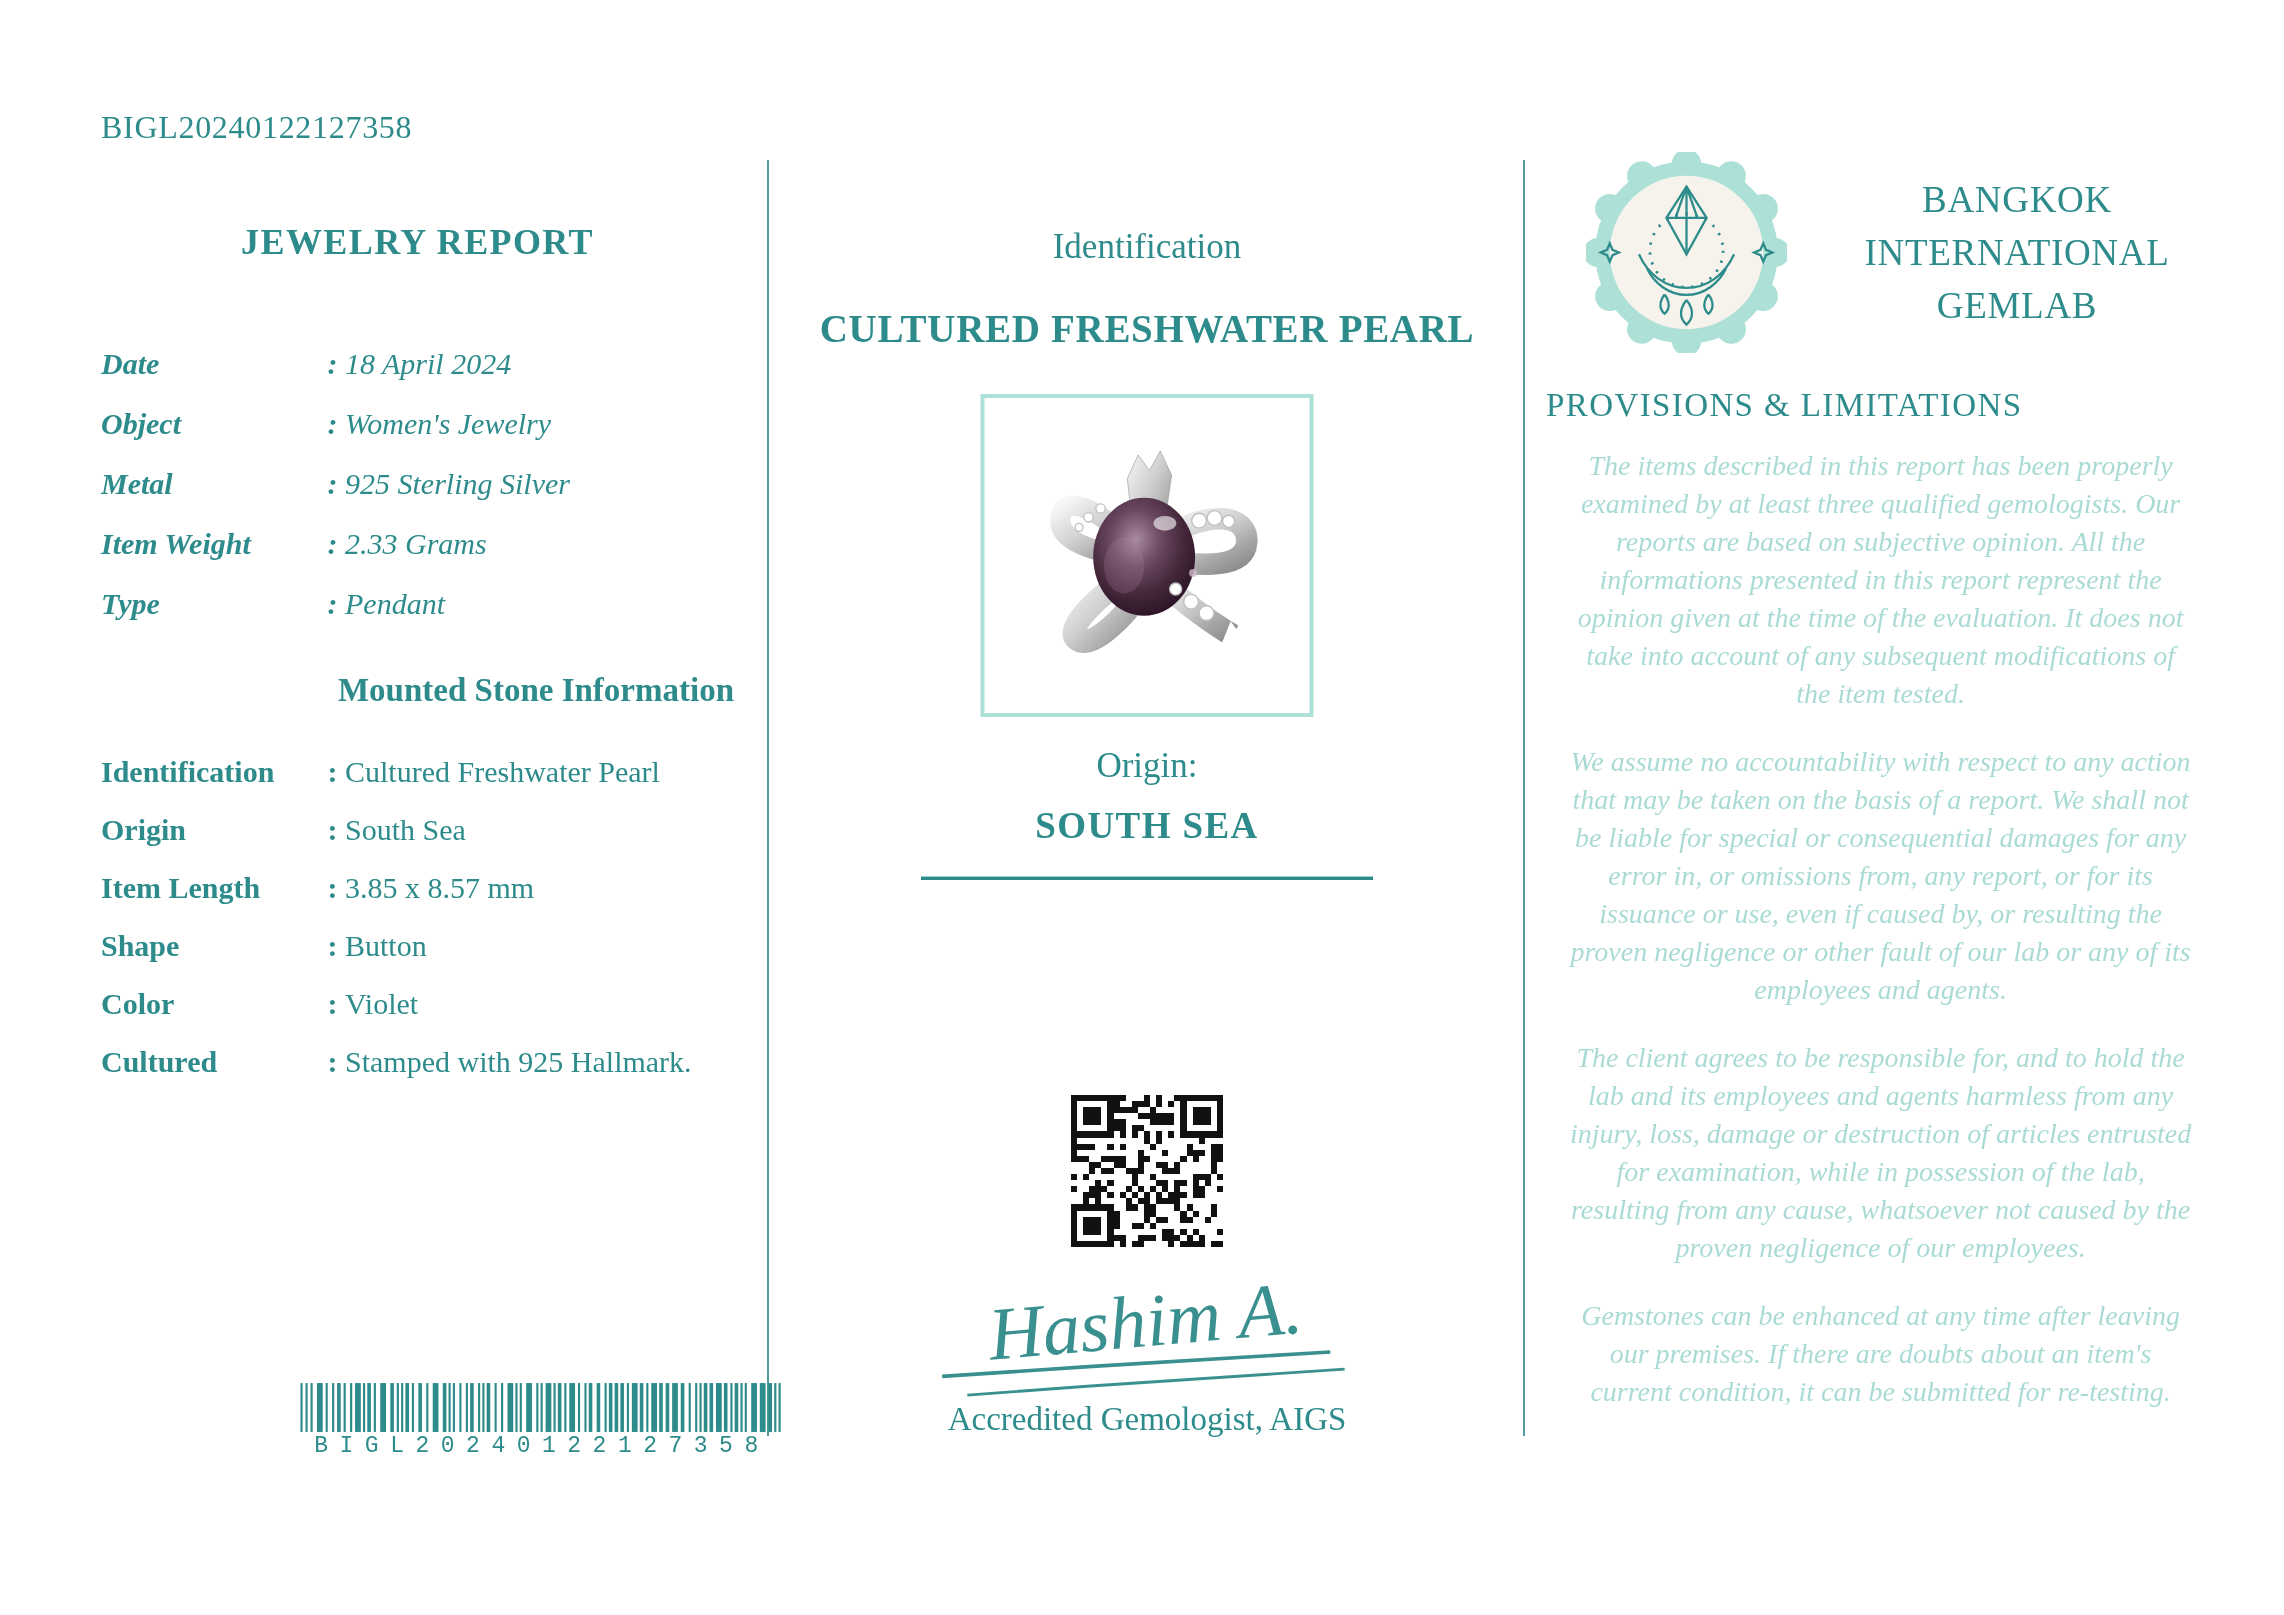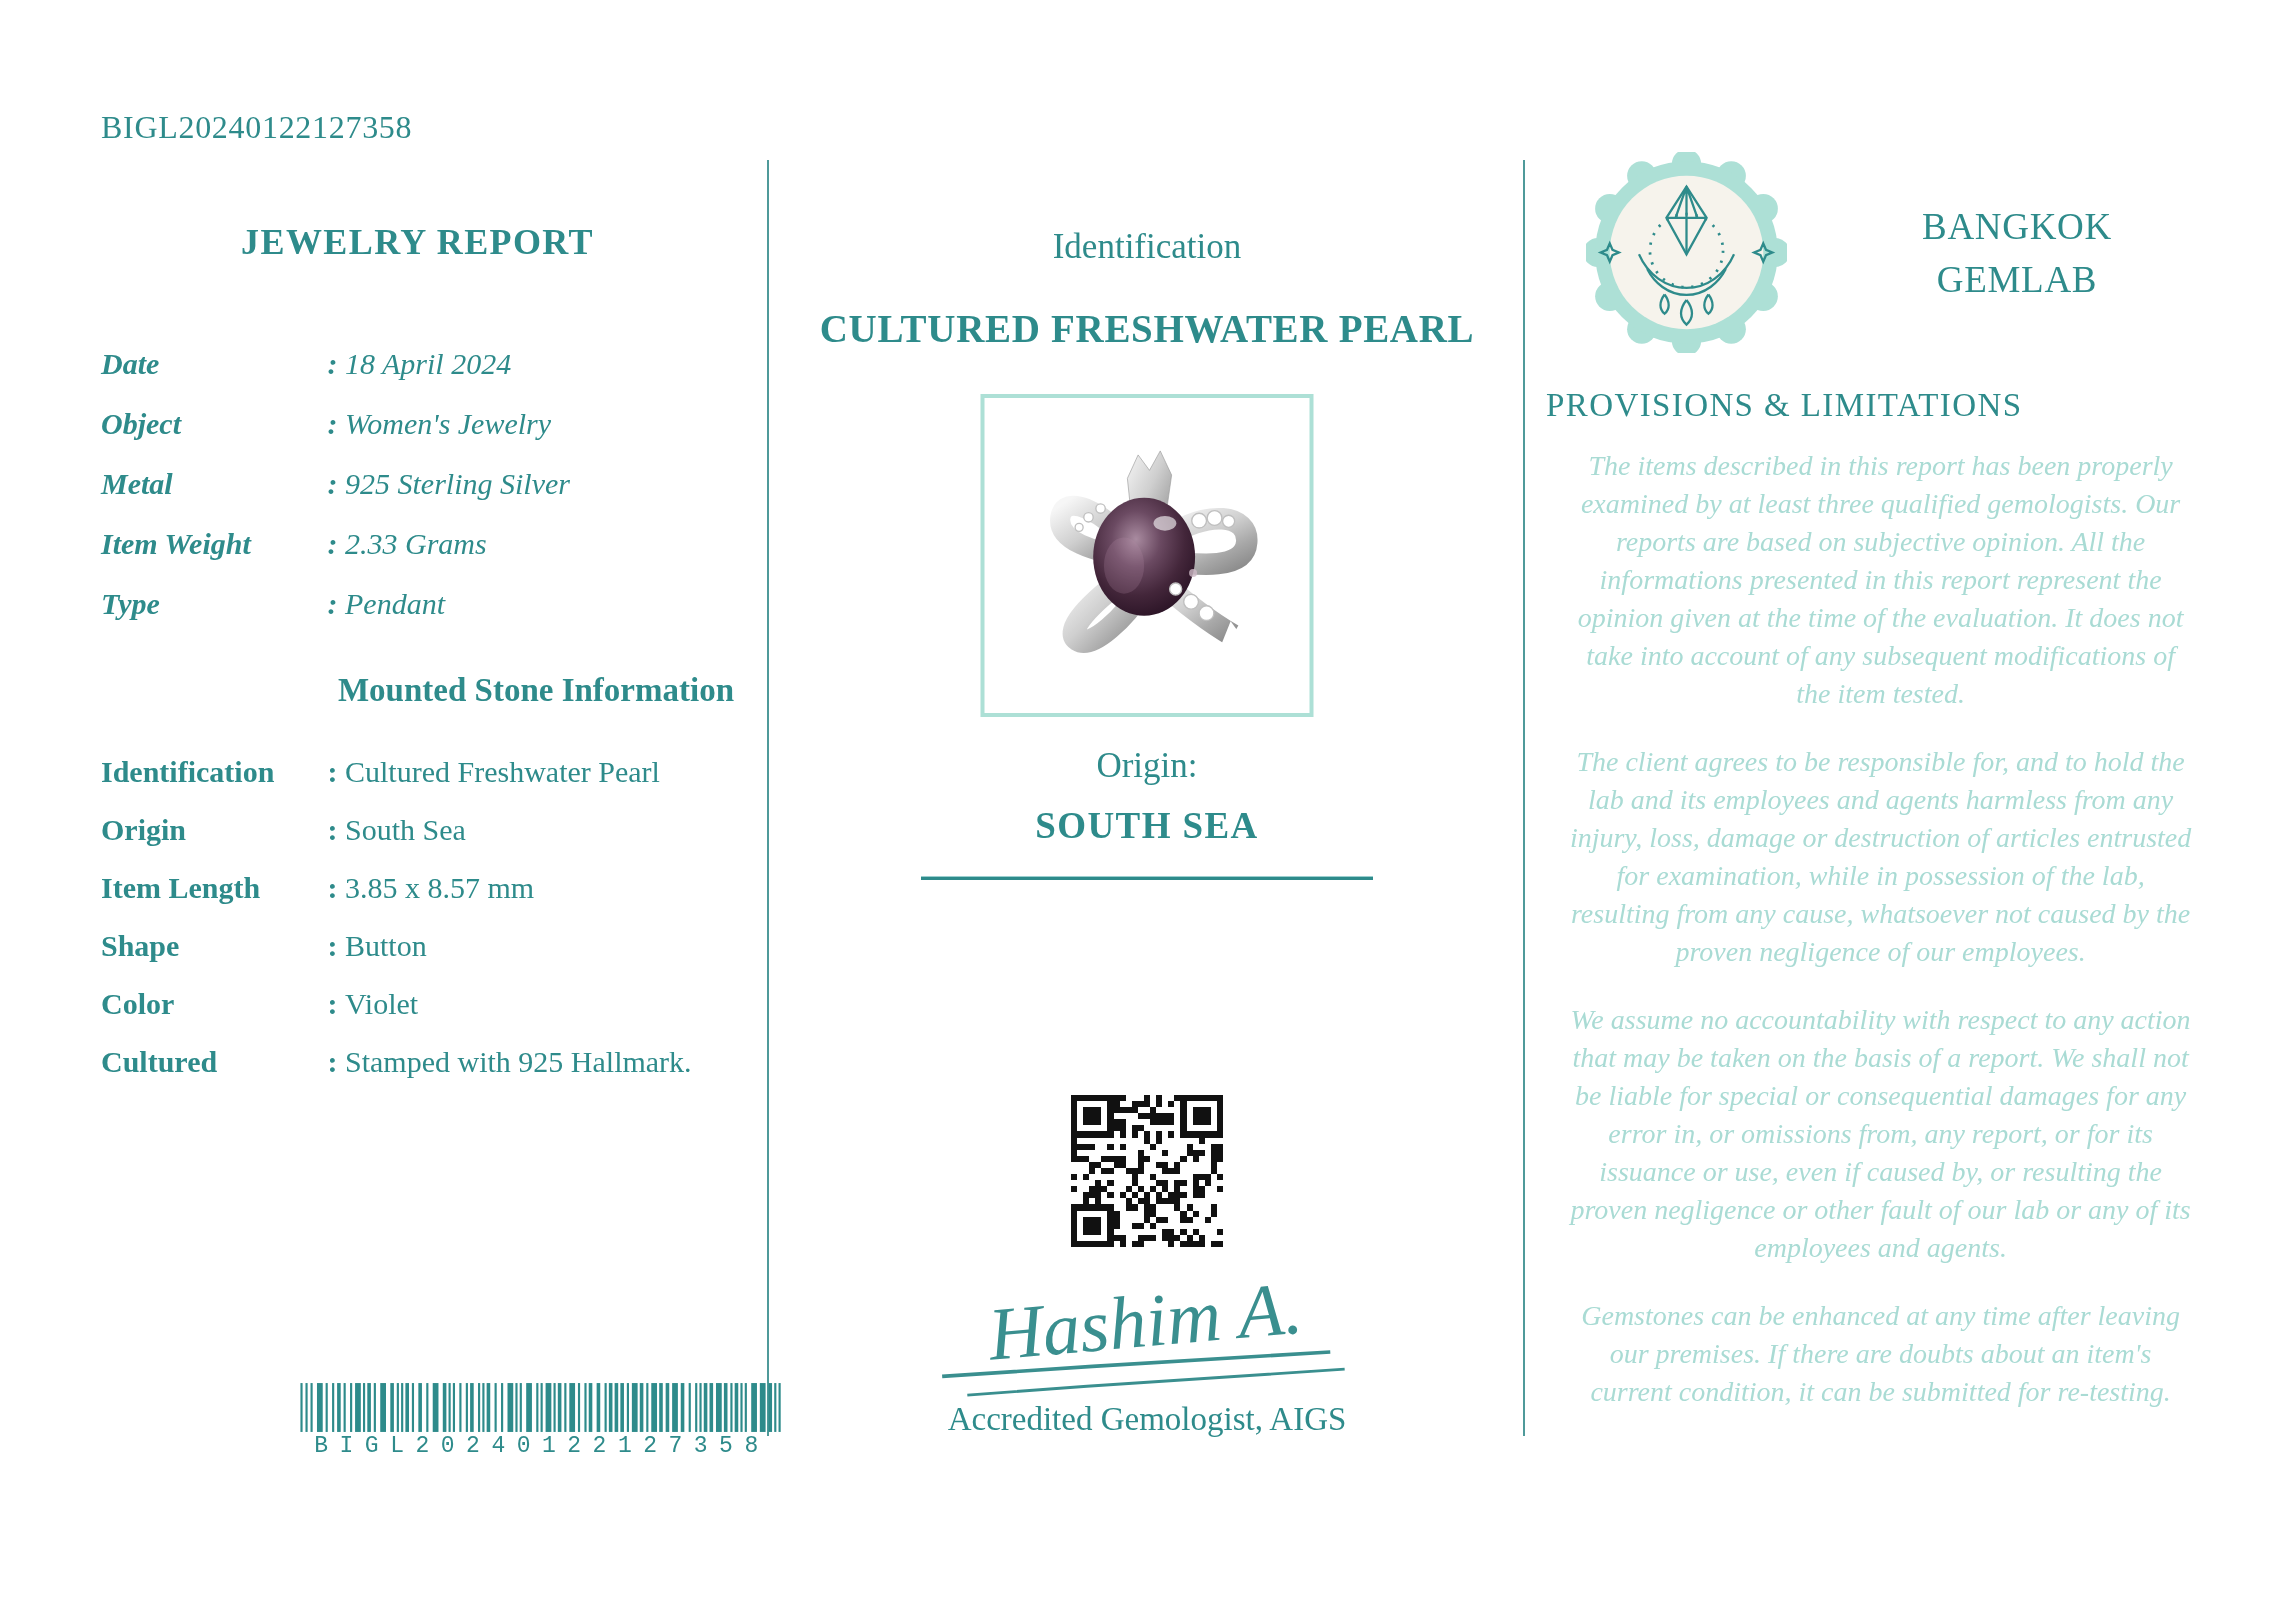--- a/index.html
+++ b/index.html
@@ -606,28 +606,29 @@
           <path d="M67,128 A50,58 0 0 0 153,128"></path>
           <path d="M86,156 C92,164 92,172 86,177 C80,172 80,164 86,156"></path>
           <path d="M110,162 C118,172 118,182 110,189 C102,182 102,172 110,162"></path>
           <path d="M134,156 C140,164 140,172 134,177 C128,172 128,164 134,156"></path>
           <path d="M26,100 L29,107 L36,110 L29,113 L26,120 L23,113 L16,110 L23,107 Z"></path>
           <path d="M194,100 L197,107 L204,110 L197,113 L194,120 L191,113 L184,110 L191,107 Z"></path>
         </g>
       </svg>
       <div class="lab-name">
         <div>BANGKOK</div>
+        <div>INTERNATIONAL</div>
         <div>GEMLAB</div>
       </div>
     </div>
 
     <div class="prov-title">PROVISIONS &amp; LIMITATIONS</div>
 
     <div class="prov-body">
       <p>The items described in this report has been properly examined by at least three qualified gemologists. Our reports are based on subjective opinion. All the informations presented in this report represent the opinion given at the time of the evaluation. It does not take into account of any subsequent modifications of the item tested.</p>
+      <p>We assume no accountability with respect to any action that may be taken on the basis of a report. We shall not be liable for special or consequential damages for any error in, or omissions from, any report, or for its issuance or use, even if caused by, or resulting the proven negligence or other fault of our lab or any of its employees and agents.</p>
       <p>The client agrees to be responsible for, and to hold the lab and its employees and agents harmless from any injury, loss, damage or destruction of articles entrusted for examination, while in possession of the lab, resulting from any cause, whatsoever not caused by the proven negligence of our employees.</p>
-      <p>We assume no accountability with respect to any action that may be taken on the basis of a report. We shall not be liable for special or consequential damages for any error in, or omissions from, any report, or for its issuance or use, even if caused by, or resulting the proven negligence or other fault of our lab or any of its employees and agents.</p>
       <p>Gemstones can be enhanced at any time after leaving our premises. If there are doubts about an item's current condition, it can be submitted for re-testing.</p>
     </div>
   </div>
 
 </div>
 
 
 </body></html>

